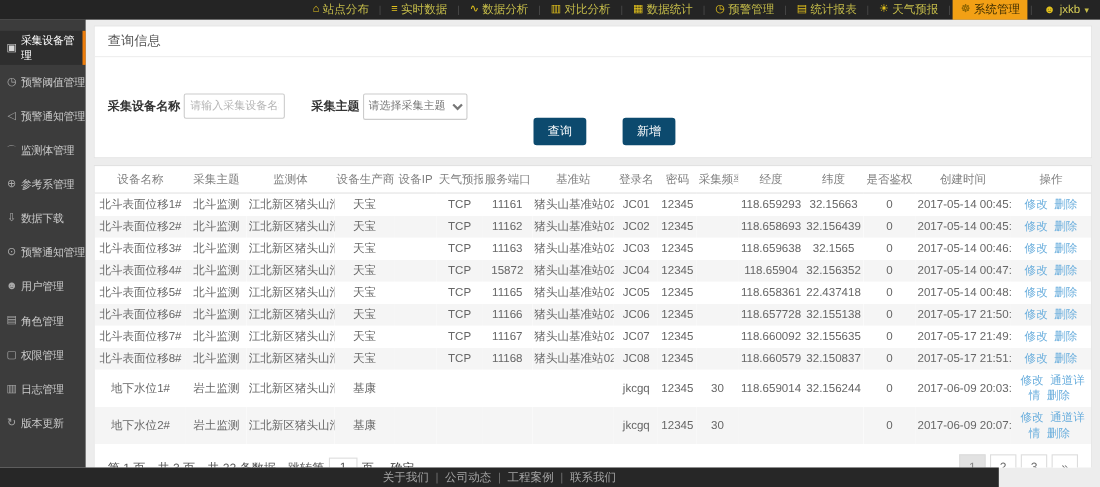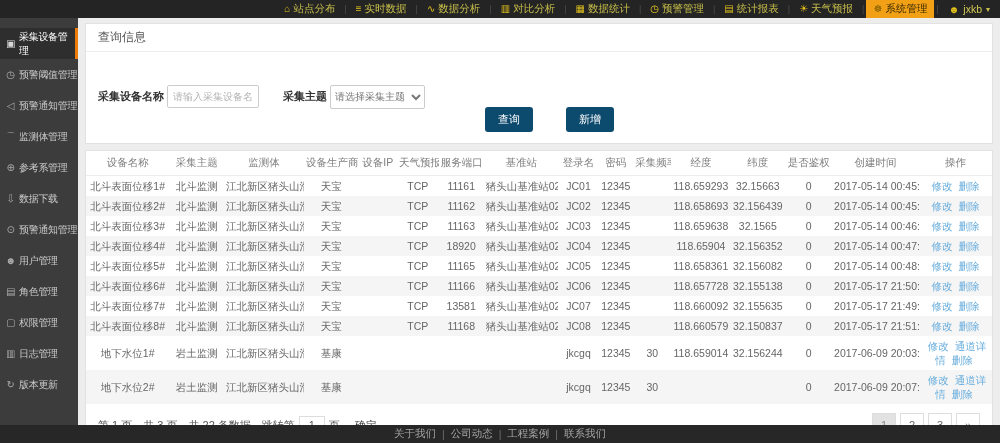--- a/index.html
+++ b/index.html
@@ -91,21 +91,21 @@
   .confirm { font-weight:normal; color:#333; cursor:pointer; }
   .pages { display:flex; gap:4px; }
   .page-btn {
     min-width:24px; height:24px; line-height:22px; text-align:center;
     border:1px solid #ddd; background:#fff; color:#666; font-size:11px;
     cursor:pointer; padding:0 4px;
   }
   .page-btn.active { background:#e2e2e2; color:#888; }
   
   .footer {
-    position:absolute; bottom:0; left:0; width:1000px; height:18px;
+    position:absolute; bottom:0; left:0; width:908px; height:18px;
     background:#272727; color:#a5a5a5; font-size:10.5px;
     display:flex; align-items:center; justify-content:center; gap:6px;
   }
   .footer a { color:#a5a5a5; text-decoration:none; cursor:pointer; }
   .foot-sep { color:#6e6e6e; }
 </style>
 </head>
 <body>
 
 <div class="topbar">
@@ -328,21 +328,21 @@
             <td>2017-05-14 00:46:10</td>
             <td class="actions"><a class="op">修改</a><a class="op">删除</a></td>
           </tr>
           <tr>
             <td>北斗表面位移4#</td>
             <td>北斗监测</td>
             <td>江北新区猪头山滑...</td>
             <td>天宝</td>
             <td></td>
             <td>TCP</td>
-            <td>18920</td>
+            <td>15872</td>
             <td>猪头山基准站02</td>
             <td>JC04</td>
             <td>12345</td>
             <td></td>
             <td>118.65904</td>
             <td>32.156352</td>
             <td>0</td>
             <td>2017-05-14 00:47:42</td>
             <td class="actions"><a class="op">修改</a><a class="op">删除</a></td>
           </tr>
@@ -352,21 +352,21 @@
             <td>江北新区猪头山滑...</td>
             <td>天宝</td>
             <td></td>
             <td>TCP</td>
             <td>11165</td>
             <td>猪头山基准站02</td>
             <td>JC05</td>
             <td>12345</td>
             <td></td>
             <td>118.658361</td>
-            <td>32.156082</td>
+            <td>22.437418</td>
             <td>0</td>
             <td>2017-05-14 00:48:10</td>
             <td class="actions"><a class="op">修改</a><a class="op">删除</a></td>
           </tr>
           <tr>
             <td>北斗表面位移6#</td>
             <td>北斗监测</td>
             <td>江北新区猪头山滑...</td>
             <td>天宝</td>
             <td></td>
@@ -382,21 +382,21 @@
             <td>2017-05-17 21:50:22</td>
             <td class="actions"><a class="op">修改</a><a class="op">删除</a></td>
           </tr>
           <tr>
             <td>北斗表面位移7#</td>
             <td>北斗监测</td>
             <td>江北新区猪头山滑...</td>
             <td>天宝</td>
             <td></td>
             <td>TCP</td>
-            <td>13581</td>
+            <td>11167</td>
             <td>猪头山基准站02</td>
             <td>JC07</td>
             <td>12345</td>
             <td></td>
             <td>118.660092</td>
             <td>32.155635</td>
             <td>0</td>
             <td>2017-05-17 21:49:30</td>
             <td class="actions"><a class="op">修改</a><a class="op">删除</a></td>
           </tr>

